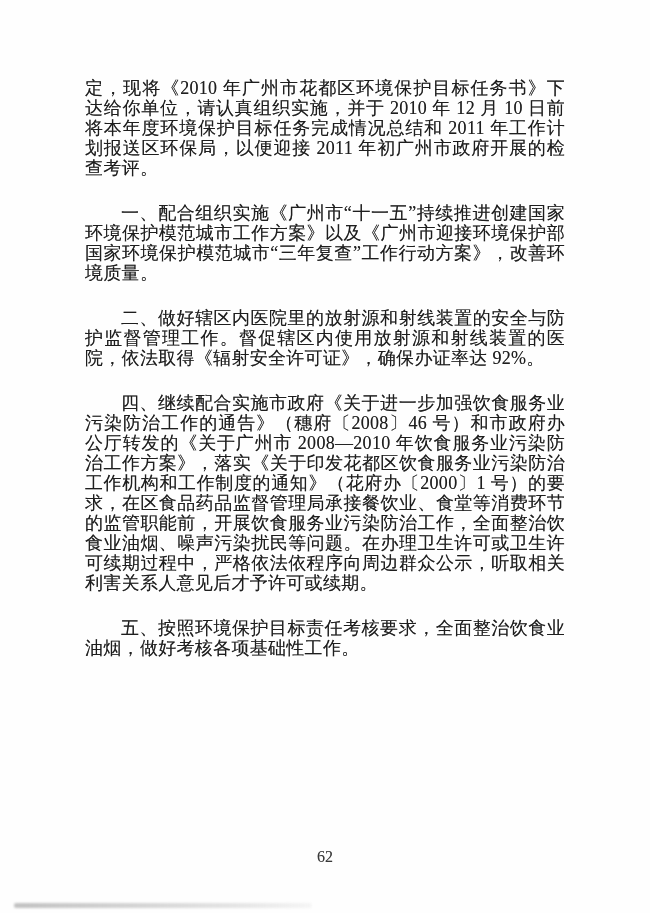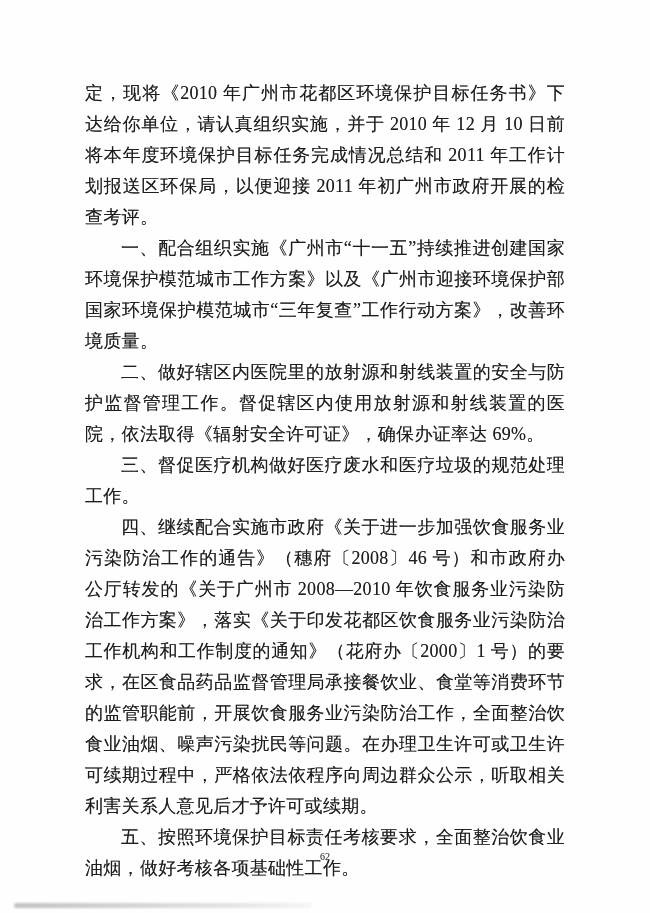--- a/index.html
+++ b/index.html
@@ -14,41 +14,42 @@
     background: #fefefe;
     overflow: hidden;
     font-family: "Liberation Serif", "DejaVu Serif", serif;
   }
   .body-text {
     position: absolute;
     top: 78px;
     left: 85px;
     width: 480px;
     font-size: 18px;
-    line-height: 31px;
+    line-height: 20px;
     color: #1e1e1e;
     text-align: justify;
     letter-spacing: 0.3px;
     
     text-shadow: 0 0 0.4px rgba(30,30,30,0.55);
   }
   .para {
     margin: 0;
     word-break: break-all;
   }
   .para.indent {
     text-indent: 2em;
+    margin-top: 25px;
   }
   .page-number {
     position: absolute;
     top: 849px;
     left: 0;
     width: 100%;
     text-align: center;
-    font-size: 10px;
+    font-size: 16px;
     line-height: 16px;
     color: #3a3a3a;
     text-shadow: 0 0 0.4px rgba(40,40,40,0.4);
   }
   .scan-smudge {
     position: absolute;
     left: 14px;
     top: 903px;
     width: 298px;
     height: 5px;
@@ -61,20 +62,19 @@
     filter: blur(1.1px);
   }
 </style>
 </head>
 <body>
 
 <div class="sheet">
   <div class="body-text">
       <p class="para">定，现将《2010 年广州市花都区环境保护目标任务书》下达给你单位，请认真组织实施，并于 2010 年 12 月 10 日前将本年度环境保护目标任务完成情况总结和 2011 年工作计划报送区环保局，以便迎接 2011 年初广州市政府开展的检查考评。</p>
       <p class="para indent">一、配合组织实施《广州市“十一五”持续推进创建国家环境保护模范城市工作方案》以及《广州市迎接环境保护部国家环境保护模范城市“三年复查”工作行动方案》，改善环境质量。</p>
-      <p class="para indent">二、做好辖区内医院里的放射源和射线装置的安全与防护监督管理工作。督促辖区内使用放射源和射线装置的医院，依法取得《辐射安全许可证》，确保办证率达 69%。</p>
-      <p class="para indent">三、督促医疗机构做好医疗废水和医疗垃圾的规范处理工作。</p>
+      <p class="para indent">二、做好辖区内医院里的放射源和射线装置的安全与防护监督管理工作。督促辖区内使用放射源和射线装置的医院，依法取得《辐射安全许可证》，确保办证率达 92%。</p>
       <p class="para indent">四、继续配合实施市政府《关于进一步加强饮食服务业污染防治工作的通告》（穗府〔2008〕46 号）和市政府办公厅转发的《关于广州市 2008—2010 年饮食服务业污染防治工作方案》，落实《关于印发花都区饮食服务业污染防治工作机构和工作制度的通知》（花府办〔2000〕1 号）的要求，在区食品药品监督管理局承接餐饮业、食堂等消费环节的监管职能前，开展饮食服务业污染防治工作，全面整治饮食业油烟、噪声污染扰民等问题。在办理卫生许可或卫生许可续期过程中，严格依法依程序向周边群众公示，听取相关利害关系人意见后才予许可或续期。</p>
       <p class="para indent">五、按照环境保护目标责任考核要求，全面整治饮食业油烟，做好考核各项基础性工作。</p>
     </div>
   <div class="page-number">62</div>
   <div class="scan-smudge"></div>
 </div>
 
 </body></html>

